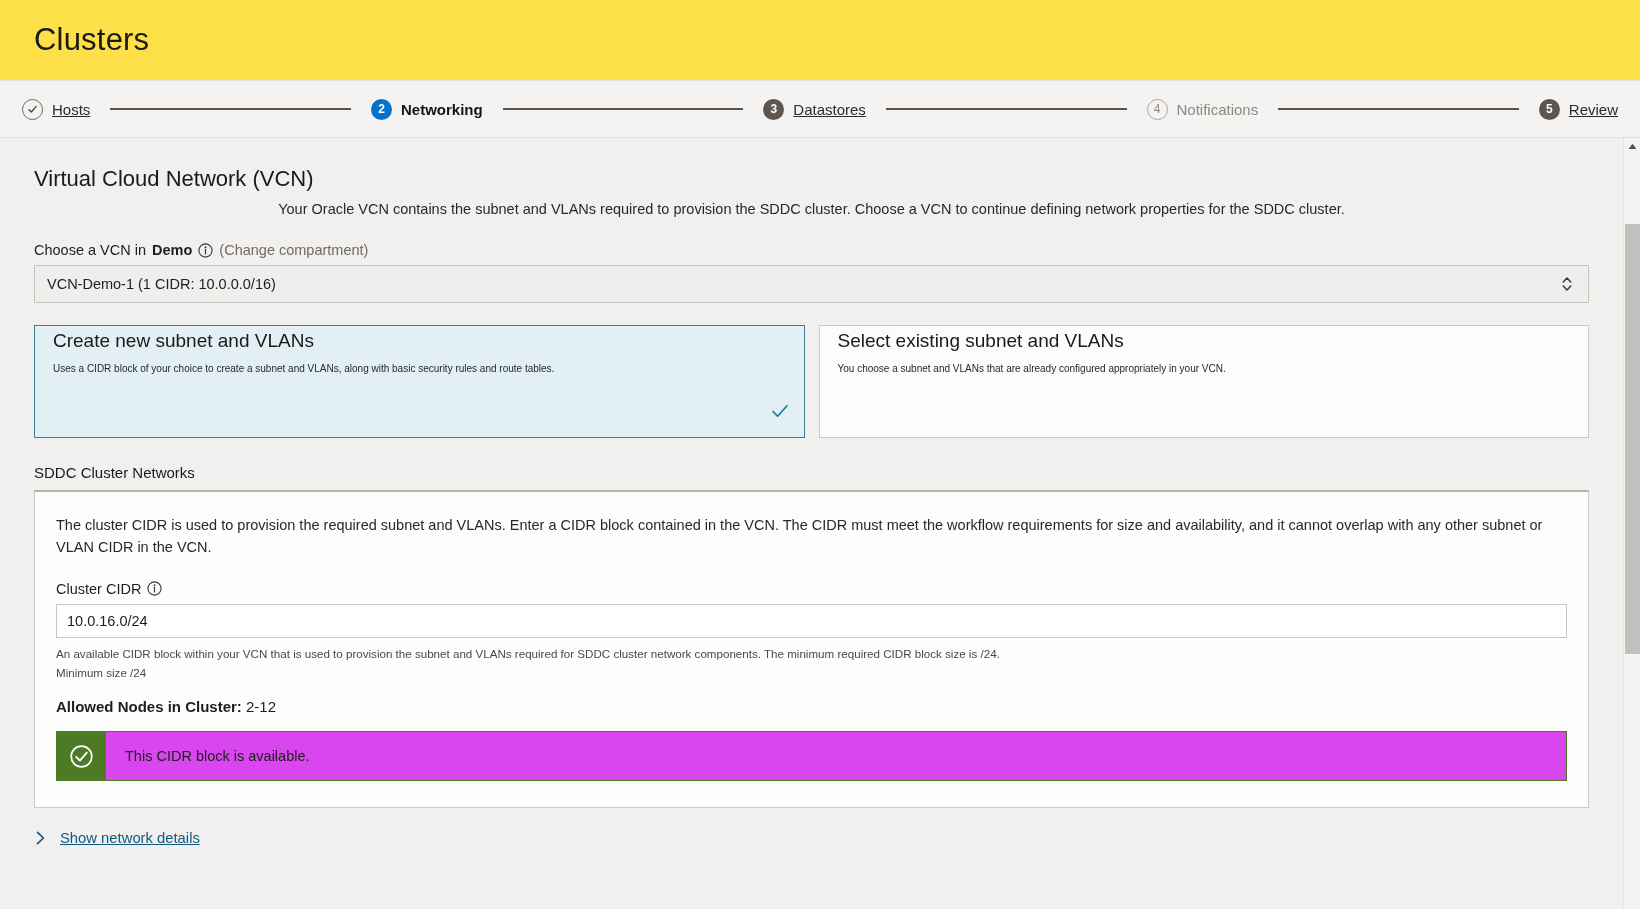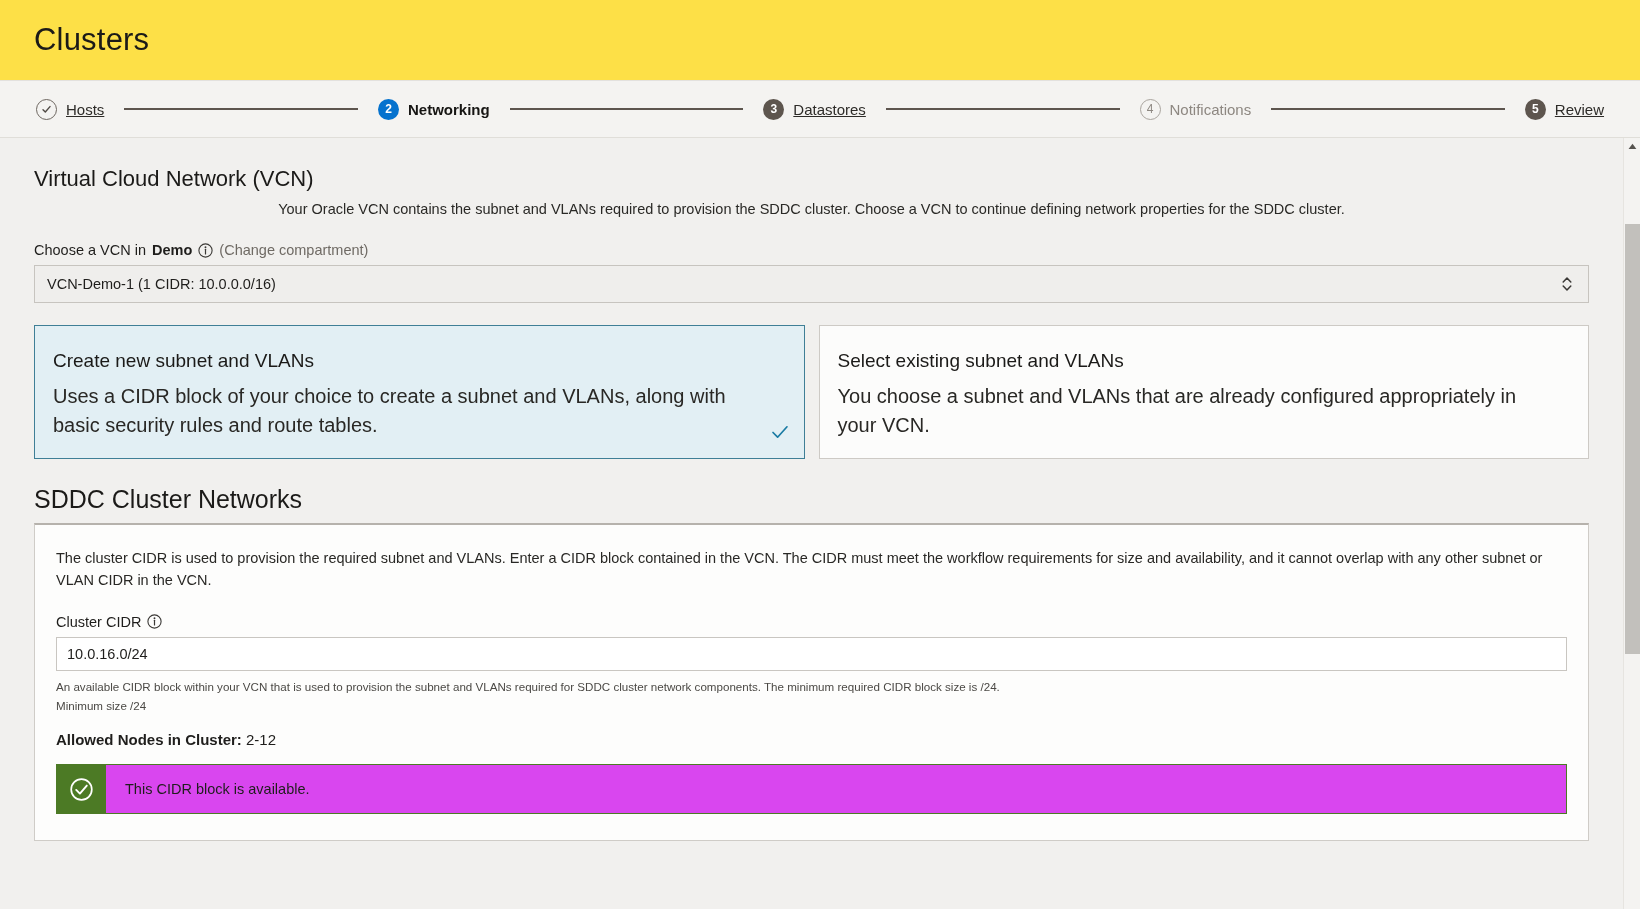--- a/index.html
+++ b/index.html
@@ -28,21 +28,21 @@
     color: #1b1a18;
   }
 
   
   .stepper-wrap {
     background: #f4f3f1;
     border-bottom: 1px solid #e0ded9;
     height: 57px;
     display: flex;
     align-items: center;
-    padding: 0 36px;
+    padding: 0 22px;
   }
   .stepper {
     display: flex;
     align-items: center;
     width: 100%;
   }
   .step {
     display: flex;
     align-items: center;
     gap: 9px;
@@ -163,51 +163,51 @@
   
   .cards-row {
     display: flex;
     gap: 14px;
     margin-top: 22px;
   }
   .choice-card {
     flex: 1 1 0;
     border: 1px solid #cdcac5;
     background: #fcfcfb;
-    padding: 24px 18px 18px 18px;
+    padding: 4px 18px 18px 18px;
     position: relative;
     cursor: pointer;
     min-height: 113px;
   }
   .choice-card.selected {
     background: #e2eff4;
     border: 1.5px solid #3f7f96;
   }
   .choice-title {
     font-size: 19px;
     font-weight: 400;
     color: #1b1a18;
     margin-bottom: 10px;
   }
   .choice-desc {
-    font-size: 20px;
+    font-size: 10px;
     color: #292825;
     line-height: 1.45;
     max-width: 700px;
   }
   .card-check {
     position: absolute;
     right: 14px;
     bottom: 16px;
     width: 20px; height: 20px;
   }
 
   
   h3.sub-title {
-    font-size: 25px;
+    font-size: 15px;
     font-weight: 400;
     margin: 26px 0 9px 0;
     color: #1b1a18;
   }
   .panel {
     border: 1px solid #cfccc7;
     border-top: 2px solid #b6b2ac;
     background: #fdfdfc;
     padding: 23px 21px 26px 21px;
   }
@@ -450,20 +450,28 @@
         <div class="banner-icon-cell">
           <svg width="25" height="25" viewBox="0 0 25 25" aria-hidden="true">
             <circle cx="12.5" cy="12.5" r="10.3" fill="none" stroke="#ffffff" stroke-width="1.7"></circle>
             <path d="M7.2 12.9 L10.9 16.6 L17.8 8.6" fill="none" stroke="#ffffff" stroke-width="1.9" stroke-linecap="round" stroke-linejoin="round"></path>
           </svg>
         </div>
         <div class="banner-text">This CIDR block is available.</div>
       </div>
     </div>
 
+    <div class="disclosure">
+      <span class="chevron-right">
+        <svg width="13" height="16" viewBox="0 0 13 16" aria-hidden="true">
+          <path d="M3.5 2.4 L9.4 8 L3.5 13.6" fill="none" stroke="#0d5a80" stroke-width="1.7" stroke-linecap="round" stroke-linejoin="round"></path>
+        </svg>
+      </span>
+      <span class="disclosure-label">Show network details</span>
+    </div>
 
   </div>
 
   <div class="scrollbar">
     <div class="sb-arrow">
       <svg width="9" height="7" viewBox="0 0 9 7" aria-hidden="true">
         <path d="M4.5 0.8 L8.4 6 L0.6 6 Z" fill="#56534f"></path>
       </svg>
     </div>
     <div class="sb-track"></div>

